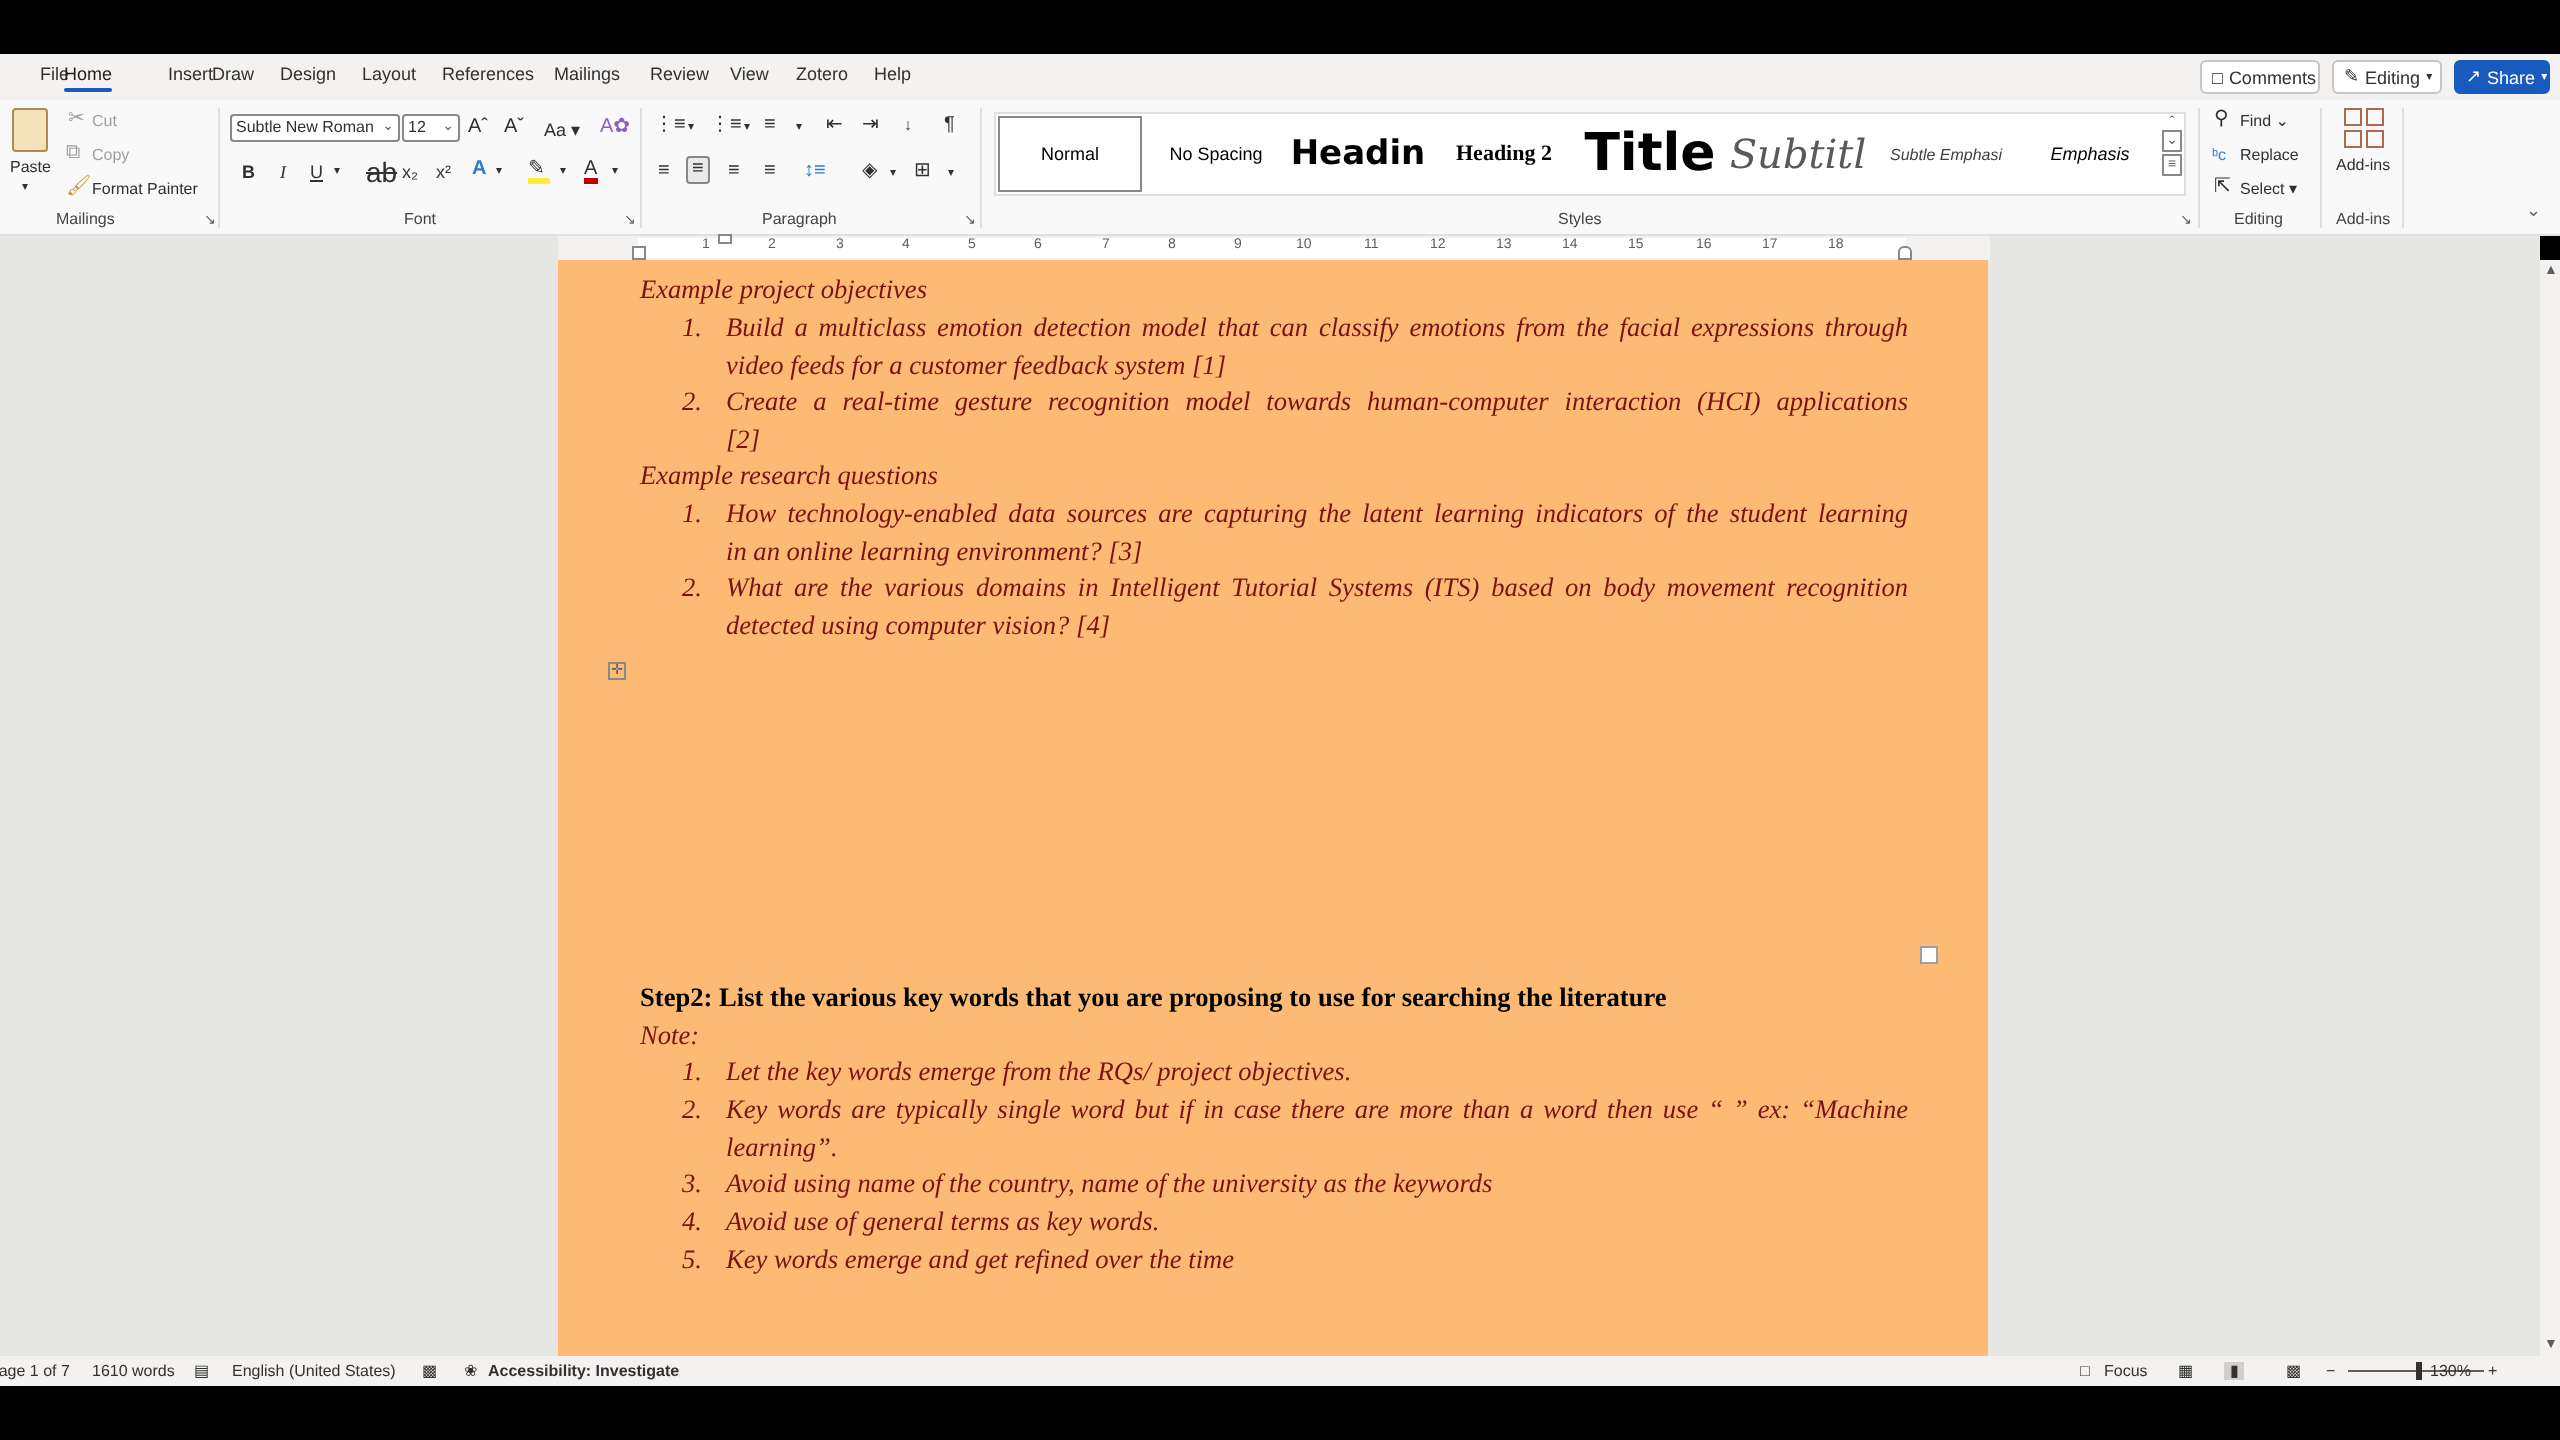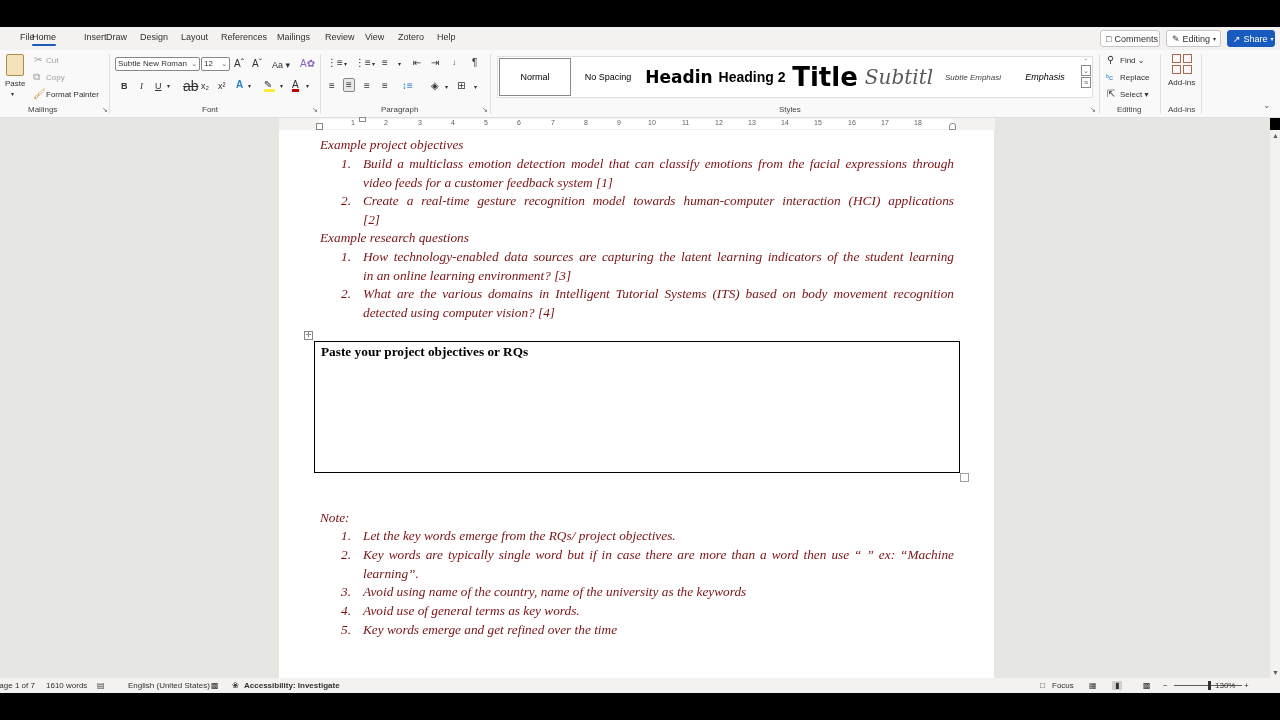--- a/index.html
+++ b/index.html
@@ -29,21 +29,21 @@
   .style-item.sel { border: 1px solid #8a8886; top: 1px; height: 38px; }
   .launcher { position: absolute; top: 106px; font-size: 7px; color: #605e5c; }
 
   
   .ruler { position: absolute; left: 279px; top: 118px; width: 716px; height: 12px; background: #f3f2f1; }
   .ruler-white { position: absolute; left: 40px; top: 1px; width: 634px; height: 10px; background: #fff; }
   .ruler-num { position: absolute; top: 1px; font-size: 7px; color: #605e5c; }
 
   
   .canvas { position: absolute; left: 0; top: 118px; width: 1270px; height: 560px; background: #e6e6e3; overflow: hidden; }
-  .page { position: absolute; left: 279px; top: 12px; width: 715px; height: 560px; background: #ffffff; text-decoration: underline; }
+  .page { position: absolute; left: 279px; top: 12px; width: 715px; height: 560px; background: #fdba74; text-decoration: underline; }
   .doc { font-family: "Liberation Serif", "DejaVu Serif", serif; font-size: 13.3px; line-height: 18.7px; }
   .red-it { color: #7b1113; font-style: italic; }
   .para { position: absolute; left: 41px; white-space: nowrap; }
   .li { position: absolute; left: 62px; width: 613px; }
   .li .num { position: absolute; left: 0; top: 0; }
   .li .txt { position: absolute; left: 22px; width: 591px; text-align: justify; }
   .box { position: absolute; left: 35px; top: 211px; width: 646px; height: 132px; border: 1px solid #000; }
   .box-title { position: absolute; left: 6px; top: 1px; font-weight: bold; color: #000; font-style: normal; }
   .step2 { font-weight: bold; color: #000; }
 
@@ -153,21 +153,21 @@
   <span class="ico" style="left:457px;top:30px">⊞</span>
   <span class="ico" style="left:474px;top:31px;font-size:6px">▾</span>
   <span class="group-label" style="left:381px">Paragraph</span>
   <span class="launcher" style="left:482px;top:56px;position:absolute">↘</span>
   <div class="sep" style="left:490px"></div>
 
   <div class="styles-box" style="top:6px">
     <div class="style-item sel" style="left:1px;width:72px;font-size:9px;font-family:'Liberation Sans',sans-serif">Normal</div>
     <div class="style-item" style="left:76px;width:68px;font-size:9px">No Spacing</div>
     <div class="style-item" style="left:146px;width:70px;font-size:17px;font-weight:bold;font-family:'DejaVu Sans',sans-serif">Headin</div>
-    <div class="style-item" style="left:218px;width:72px;font-size:14px;font-weight:bold;font-family:Liberation Sans, sans-serif">Heading 2</div>
+    <div class="style-item" style="left:218px;width:72px;font-size:11px;font-weight:bold;font-family:Liberation Serif, serif">Heading 2</div>
     <div class="style-item" style="left:292px;width:70px;font-size:26px;font-weight:bold;font-family:'DejaVu Sans',sans-serif">Title</div>
     <div class="style-item" style="left:364px;width:74px;font-size:20px;font-style:italic;color:#595959;font-family:'DejaVu Serif',serif">Subtitl</div>
     <div class="style-item" style="left:440px;width:70px;font-size:8px;font-style:italic;color:#404040">Subtle Emphasi</div>
     <div class="style-item" style="left:512px;width:70px;font-size:9px;font-style:italic">Emphasis</div>
   </div>
   <div style="position:absolute;left:1081px;top:8px;width:10px;height:40px;font-size:7px;color:#605e5c;text-align:center">
     <div>ˆ</div>
     <div style="border:1px solid #8a8886;height:11px;line-height:9px">⌄</div>
     <div style="border:1px solid #8a8886;height:11px;line-height:9px;margin-top:1px">≡</div>
   </div>
@@ -225,25 +225,23 @@
     </div>
     <div class="li red-it" style="top:155px">
       <span class="num">2.</span>
       <span class="txt" style="text-align-last:justify">What are the various domains in Intelligent Tutorial Systems (ITS) based on body movement recognition</span>
     </div>
     <div class="li red-it" style="top:174px">
       <span class="txt">detected using computer vision? [4]</span>
     </div>
 
     <div style="position:absolute;left:25px;top:201px;width:9px;height:9px;border:1px solid #8a8886;font-size:7px;line-height:7px;text-align:center;color:#605e5c;font-family:'DejaVu Sans',sans-serif">✛</div>
-    <div class="box">
-      <div class="box-title">Paste your project objectives or RQs</div>
-    </div>
     <div style="position:absolute;left:681px;top:343px;width:9px;height:9px;border:1px solid #a19f9d;background:#fff"></div>
 
+    <div class="para step2" style="top:360px">Step2: List the various key words that you are proposing to use for searching the literature</div>
     <div class="para red-it" style="top:379px">Note:</div>
 
     <div class="li red-it" style="top:397px">
       <span class="num">1.</span>
       <span class="txt">Let the key words emerge from the RQs/ project objectives.</span>
     </div>
     <div class="li red-it" style="top:416px">
       <span class="num">2.</span>
       <span class="txt" style="text-align-last:justify">Key words are typically single word but if in case there are more than a word then use “ ” ex: “Machine</span>
     </div>
@@ -292,21 +290,21 @@
 
 <div class="scroll">
   <span class="arrow" style="top:2px">▲</span>
   <span class="arrow" style="bottom:2px">▼</span>
 </div>
 
 <div class="status">
   <span class="st" style="left:-6px">Page 1 of 7</span>
   <span class="st" style="left:46px">1610 words</span>
   <span class="st" style="left:97px">▤</span>
-  <span class="st" style="left:128px">English (United States)</span>
+  <span class="st" style="left:116px">English (United States)</span>
   <span class="st" style="left:211px">▩</span>
   <span class="st" style="left:232px">❀</span>
   <span class="st" style="left:244px;font-weight:bold">Accessibility: Investigate</span>
   <span class="st" style="left:1040px">□</span>
   <span class="st" style="left:1052px">Focus</span>
   <span class="st" style="left:1089px">▦</span>
   <span class="st" style="left:1112px;background:#d2d0ce;padding:0 3px">▮</span>
   <span class="st" style="left:1143px">▩</span>
   <span class="st" style="left:1163px">−</span>
   <div class="zoom-track"></div>

